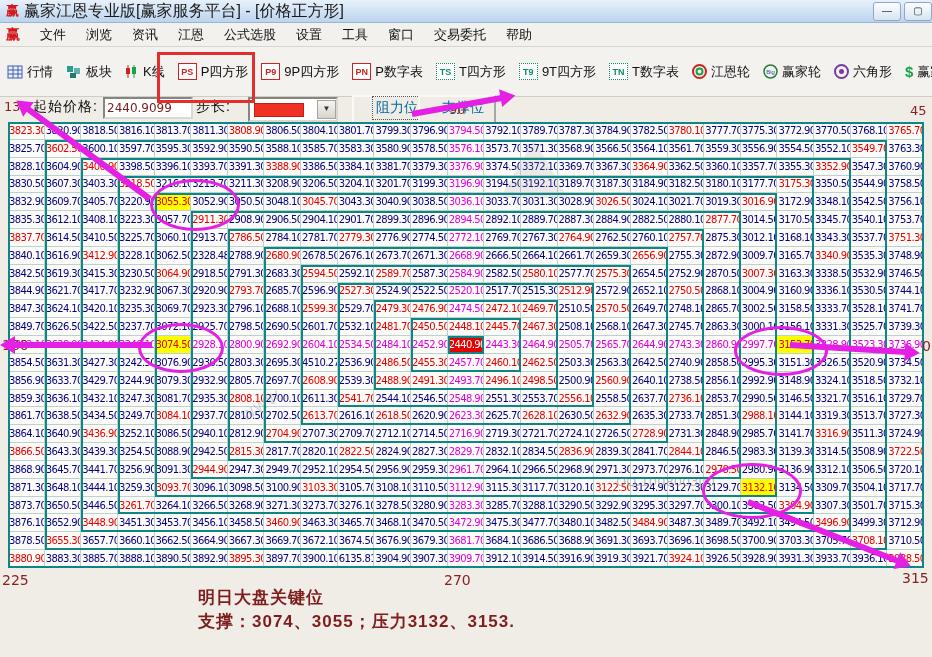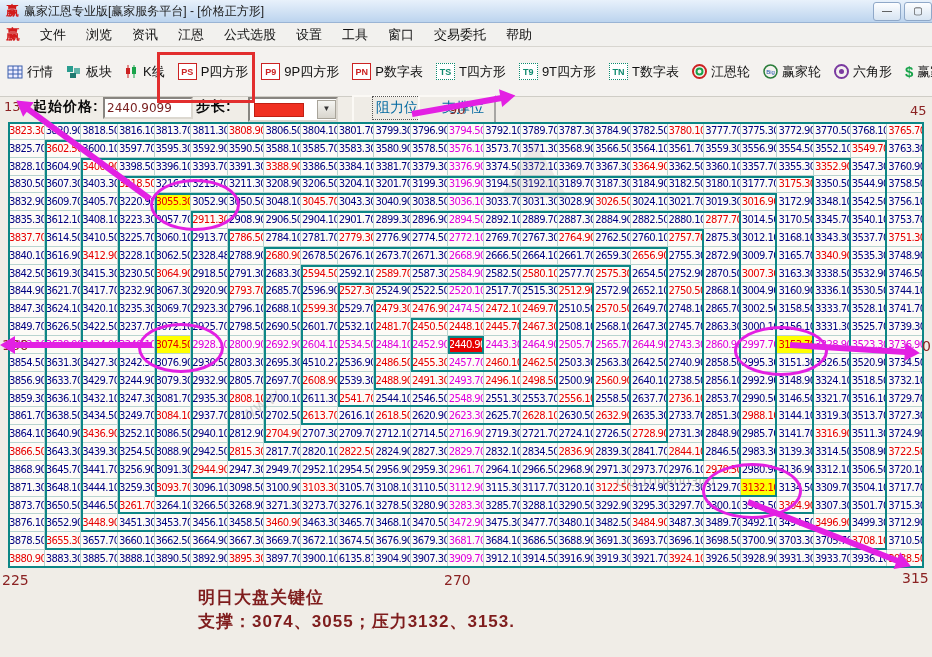--- a/index.html
+++ b/index.html
@@ -3,42 +3,42 @@
 <meta charset="utf-8">
 <style>
   html,body{margin:0;padding:0;}
   body{width:932px;height:657px;overflow:hidden;position:relative;
        font-family:"Liberation Sans",sans-serif;background:#f0ede7;}
   
   #titlebar{position:absolute;left:0;top:0;width:932px;height:22px;
     background:linear-gradient(#e8f1fb,#bcd4ee);display:flex;align-items:center;
     border-bottom:1px solid #9ab4d4;}
   #titlebar .logo{color:#d21a1a;font-weight:bold;font-size:13px;margin:0 5px 0 6px;}
-  #titlebar .ttl{font-size:12px;color:#1a1a1a;}
+  #titlebar .ttl{font-size:16px;color:#1a1a1a;}
   .winbtns{position:absolute;right:0;top:2px;display:flex;gap:3px;}
   .winbtn{width:26px;height:17px;border:1px solid #8fa8c8;border-radius:3px;
     background:linear-gradient(#fdfeff,#d7e4f2);font-size:10px;line-height:15px;
     text-align:center;color:#333;}
   
   #menubar{position:absolute;left:0;top:23px;width:932px;height:23px;background:#f2f1ee;
     border-bottom:1px solid #d8d6d0;display:flex;align-items:center;font-size:13px;color:#111;}
   #menubar .logo{color:#d21a1a;font-weight:bold;font-size:14px;margin:0 10px 0 6px;}
   .menu-item{padding:12px 10px;cursor:default;}
   
   #toolbar{position:absolute;left:0;top:47px;width:932px;height:49px;background:#f4f2ef;
     border-bottom:1px solid #cfcdc6;display:flex;align-items:center;font-size:13px;color:#111;}
   .tb-item{display:flex;align-items:center;gap:4px;padding:4px 6px 4px 7px;white-space:nowrap;}
   .tic{width:17px;height:15px;border:1px solid #cc2222;color:#cc2222;font-size:9px;font-weight:bold;
     display:flex;align-items:center;justify-content:center;background:#fff;}
   .tic.t{border-color:#0d8a6e;color:#0d8a6e;border-style:dotted;}
   .dollar{color:#18a34a;font-weight:bold;font-size:15px;}
   
   #controls{position:absolute;left:0;top:96px;width:932px;height:26px;font-size:14px;color:#0a0a0a;}
   .corner-lbl{position:absolute;color:#8b2222;font-size:13px;font-family:"DejaVu Sans",sans-serif;}
-  .ctl-lbl{position:absolute;font-weight:bold;letter-spacing:1px;}
+  .ctl-lbl{position:absolute;font-weight:normal;letter-spacing:1px;}
   #start-input{position:absolute;left:103px;top:1px;width:82px;height:18px;
     border:2px inset #dcd8d0;background:#fff;color:#7a2222;font-size:12px;
     font-family:"DejaVu Sans",sans-serif;padding:0 2px;}
   #step-combo{position:absolute;left:248px;top:1px;width:86px;height:21px;border:2px inset #dcd8d0;
     background:#fff;display:flex;align-items:center;}
   #step-combo .swatch{width:48px;height:12px;background:#f03022;margin-left:4px;border:1px solid #c02015;}
   #step-combo .dd{margin-left:auto;width:17px;height:17px;background:linear-gradient(#f5f5f2,#d8d5cd);
     border:1px solid #a8a49a;font-size:8px;text-align:center;line-height:16px;color:#333;}
   .btn3d{position:absolute;top:-1px;height:26px;background:#efece6;border:2px outset #fbf9f5;
     font-size:14px;color:#0369a1;text-align:center;line-height:22px;font-family:Liberation Mono, monospace;padding-left:12px;}

